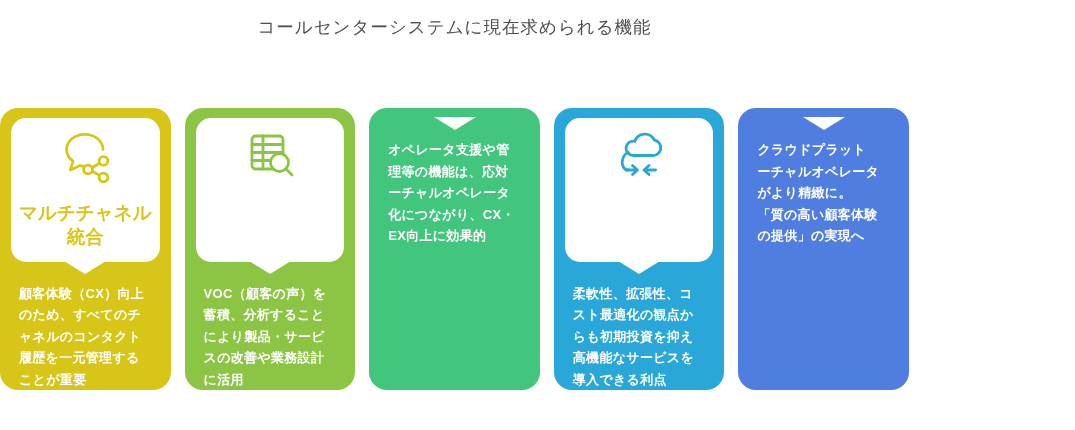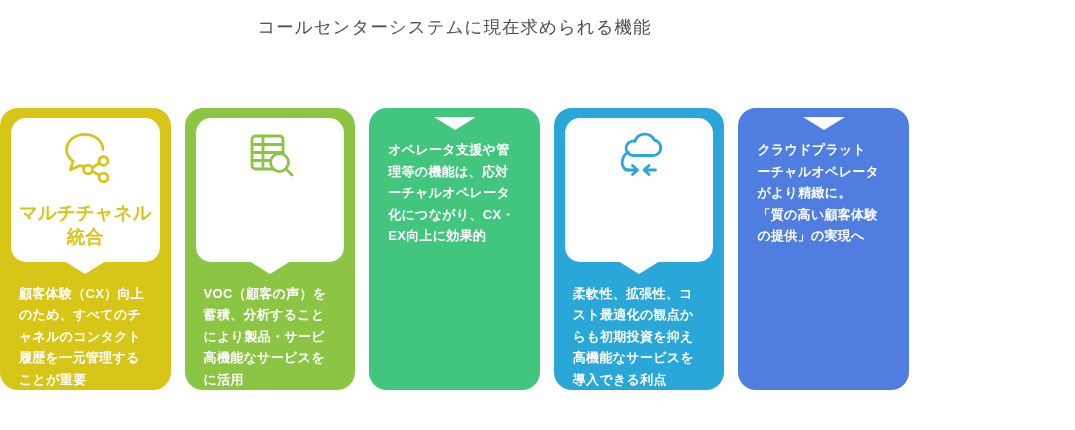--- a/index.html
+++ b/index.html
@@ -118,21 +118,21 @@
             <path d="M14 20.5 H45 M14 28.5 H45 M14 36.5 H45 M25 12 V45"></path>
             <circle cx="41.5" cy="38.5" r="9" fill="#ffffff"></circle>
             <path d="M48 45 L54 51"></path>
           </svg>
         </span>
       </div>
       <div class="tail"></div>
       <p class="card-body">VOC（顧客の声）を
 蓄積、分析すること
 により製品・サービ
-高機能なサービスを
+スの改善や業務設計
 に活用</p>
     </section>
 
     <section class="card" style="--accent: #42c57d;">
       <div class="tail"></div>
       <p class="card-body">オペレータ支援や管
 理等の機能は、応対
 ーチャルオペレータ
 化につながり、CX・
 EX向上に効果的</p>

